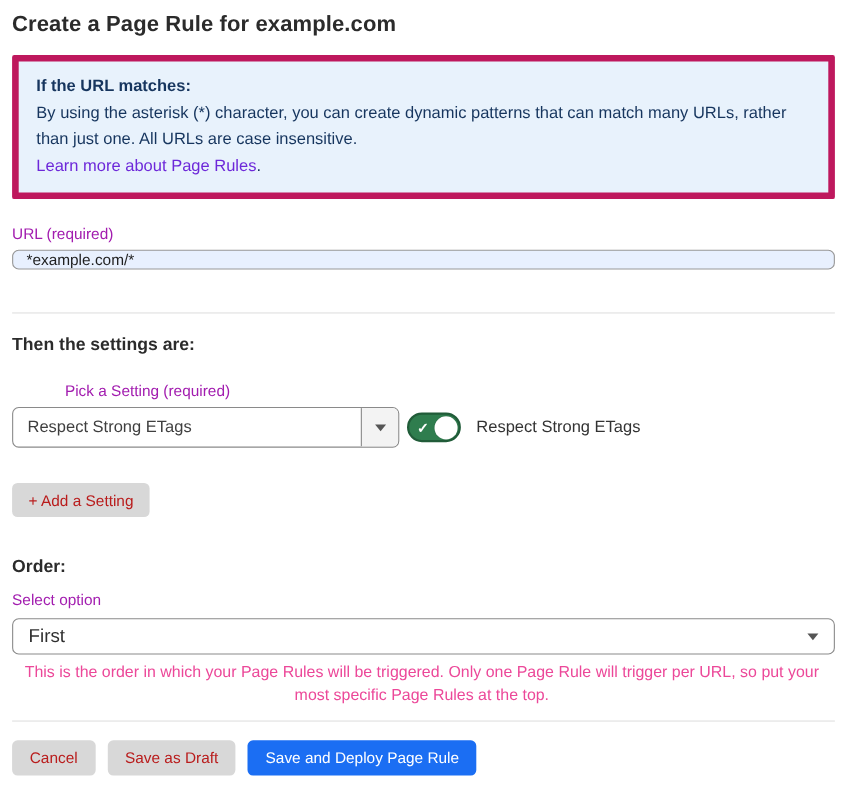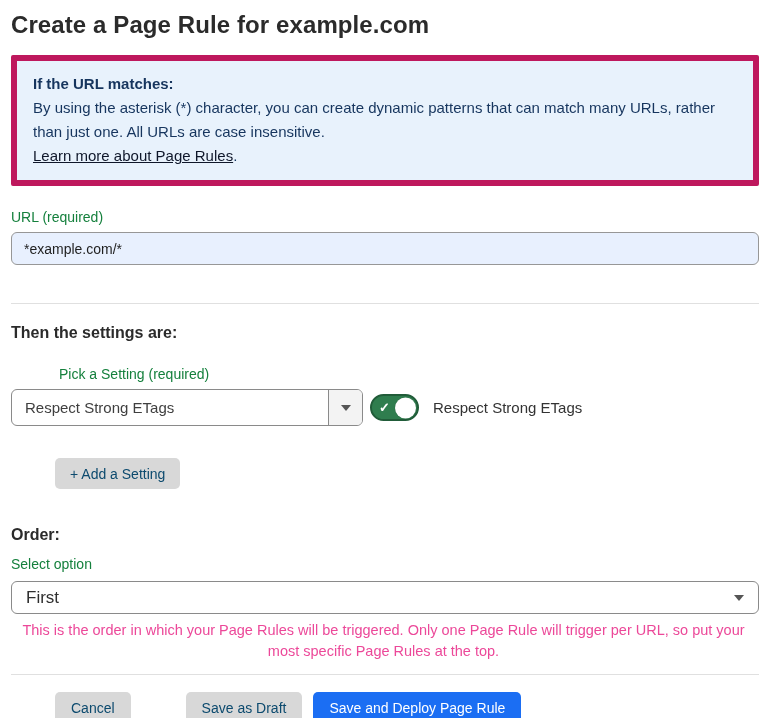--- a/index.html
+++ b/index.html
@@ -7,54 +7,53 @@
     width: 769px; height: 718px;
     background: #ffffff;
     font-family: "Liberation Sans", sans-serif;
     color: #2e2e2e;
     overflow: hidden;
   }
   .container { padding: 0 10px 0 11px; }
 
   .page-title {
     margin-top: 11px;
-    font-size: 24px;
+    font-size: 20px;
     font-weight: 700;
     color: #2b2b2b;
     letter-spacing: 0.1px;
   }
 
   .info-box {
     margin-top: 16px;
     background: #e8f2fc;
     border: 6px solid #be185d;
     border-radius: 2px;
     padding: 11px 16px 12px 16px;
     color: #16355e;
     font-size: 15px;
     line-height: 24px;
   }
   .info-box .info-heading { font-weight: 700; }
   .info-box a.info-link {
-    color: #0f172a;
-    text-decoration: underline;
+    color: #6d28d9;
     cursor: pointer;
   }
   .info-box .link-suffix { color: #16355e; }
 
   .field-label {
     font-size: 14px;
-    color: #15803d;
+    color: #a21caf;
     margin-top: 23px;
     margin-bottom: 7px;
   }
 
   .url-input {
     width: 100%;
-    height: 33px;
+    height: 18px;
     background: #e8f0fe;
     border: 1px solid #979797;
     border-radius: 6px;
     padding: 0 12px;
     font-family: "Liberation Sans", sans-serif;
     font-size: 14px;
     color: #1f1f1f;
     outline: none;
   }
 
@@ -161,22 +160,21 @@
     height: 32px;
     border: none;
     border-radius: 5px;
     font-family: "Liberation Sans", sans-serif;
     font-size: 14px;
     cursor: pointer;
     padding: 0 16px;
   }
   .btn-gray {
     background: #d8d8d8;
-    color: #0c4a6e;
-    margin-left: 44px;
+    color: #b91c1c;
   }
   .btn-blue {
     background: #1b6ef3;
     color: #ffffff;
   }
   .add-setting-btn {
     margin-top: 32px;
     height: 31px;
     padding: 0 15px;
   }

